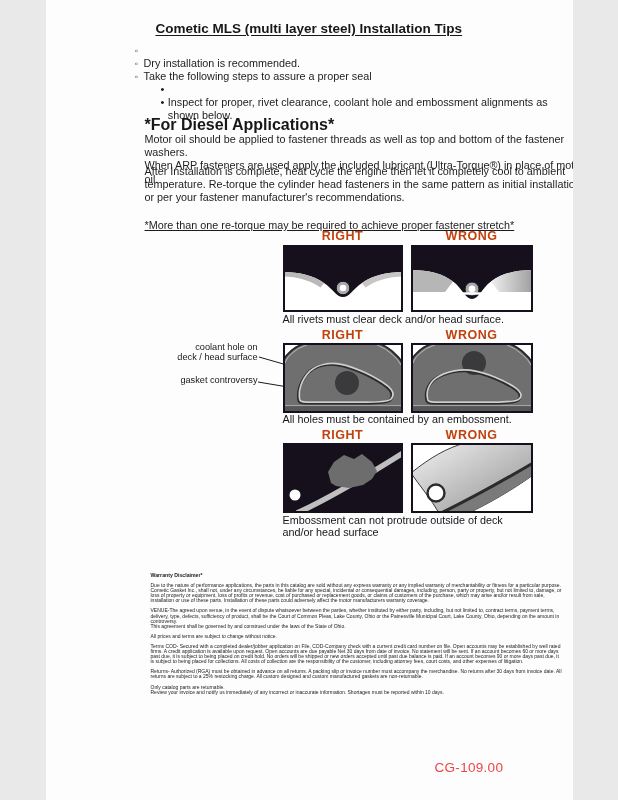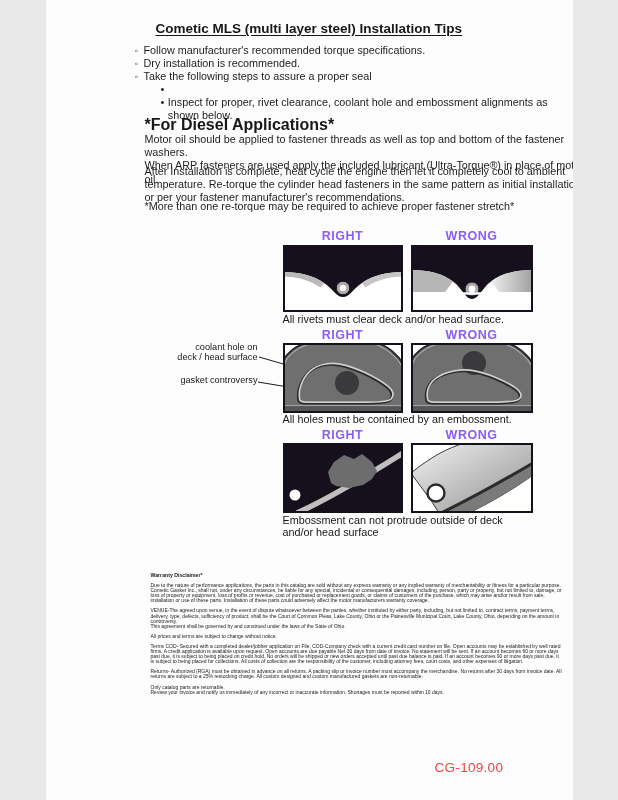--- a/index.html
+++ b/index.html
@@ -13,22 +13,22 @@
     left:110px;top:21px;font-size:13.5px;font-weight:bold;
     text-decoration:underline;text-underline-offset:2px;color:#17171a;
   }
   .bullets{left:89px;top:44px;font-size:10.8px;line-height:13px;}
   .brow{display:flex;align-items:baseline;}
   .brow .m1{width:9px;font-size:10px;color:#17171a;}
   .brow.sub{padding-left:26px;}
   .brow .m2{width:8px;font-size:11px;color:#17171a;}
   .h2{left:99px;top:116px;font-size:16px;font-weight:bold;color:#17171a;}
   .para{left:99px;font-size:10.8px;line-height:13.2px;white-space:pre-line;width:445px;}
-  .p1{top:133px;} .p2{top:165px;} .p3{top:200px;}
-  .dlabel{font-size:12.5px;font-weight:bold;letter-spacing:.5px;text-align:center;color:#8b5cf6;}
+  .p1{top:133px;} .p2{top:165px;} .p3{top:219px;text-decoration:underline;}
+  .dlabel{font-size:12.5px;font-weight:bold;letter-spacing:.5px;text-align:center;color:#c2410c;}
   .dl-l{left:237px;width:120px;} .dl-r{left:365px;width:122px;}
   .row1{top:229px;} .row2{top:328px;} .row3{top:428px;}
   .dbox{display:block;}
   .b1l{left:237px;top:245px;} .b1r{left:365px;top:245px;}
   .b2l{left:237px;top:343px;} .b2r{left:365px;top:343px;}
   .b3l{left:237px;top:443px;} .b3r{left:365px;top:443px;}
   .caption{left:237px;font-size:10.8px;color:#17171a;white-space:pre-line;line-height:11.5px;}
   .cap1{top:314px;} .cap2{top:414px;} .cap3{top:515px;}
   .ann{left:100px;width:112px;text-align:right;font-size:9.2px;line-height:9.6px;color:#17171a;white-space:pre-line;}
   .ann1{top:343px;} .ann2{top:376px;}
@@ -42,21 +42,20 @@
 </head>
 <body>
 
 <div class="page">
 
   <div class="abs title">Cometic MLS (multi layer steel) Installation Tips</div>
 
   <div class="abs bullets">
     <div class="brow">
         <span class="m1">◦</span>
-        <span>Follow manufacturer's recommended torque specifications.</span>
       </div>
     <div class="brow">
         <span class="m1">◦</span>
         <span>Dry installation is recommended.</span>
       </div>
     <div class="brow">
         <span class="m1">◦</span>
         <span>Take the following steps to assure a proper seal</span>
       </div>
     <div class="brow sub">

